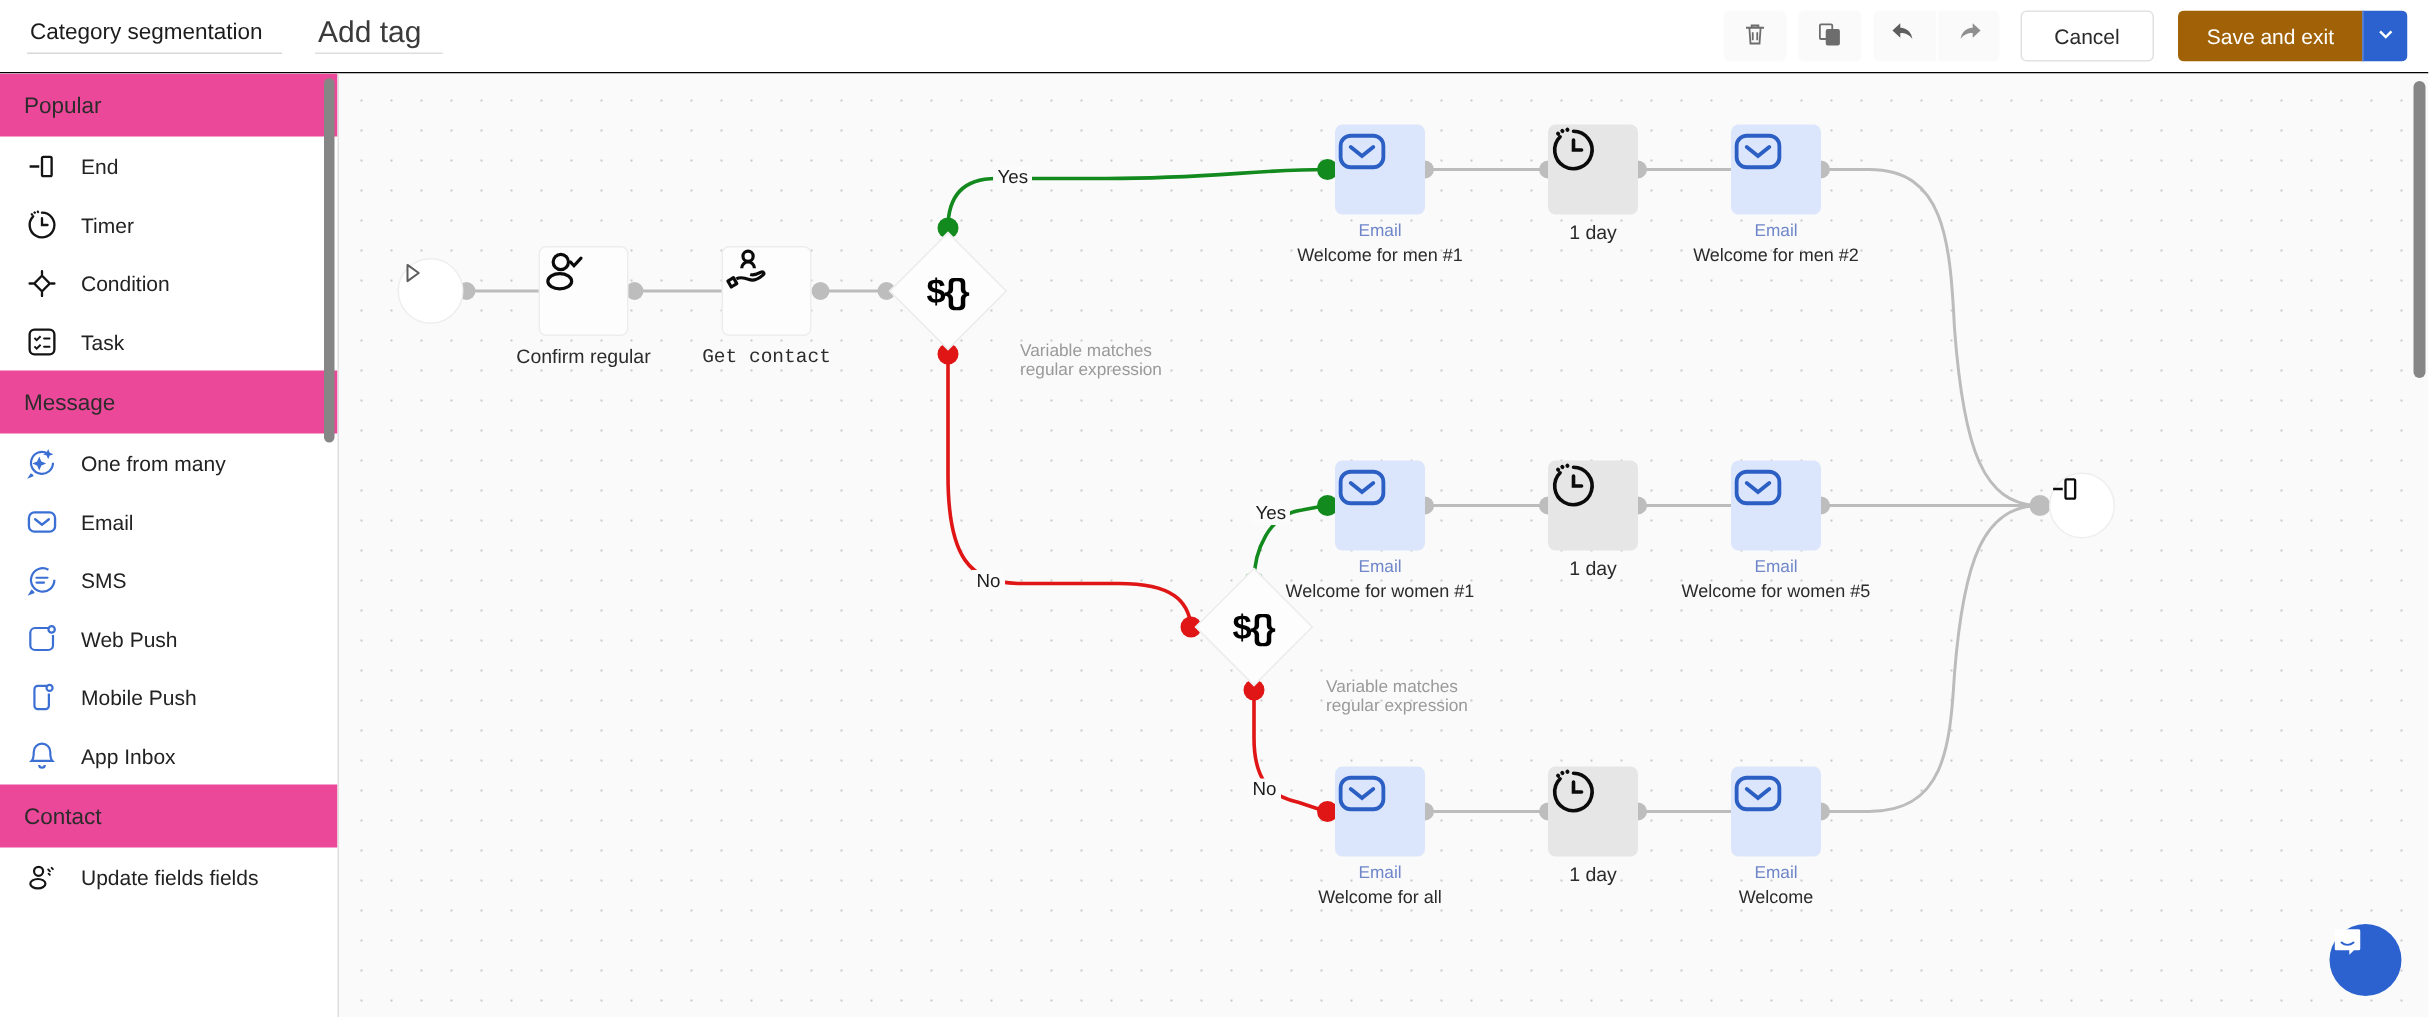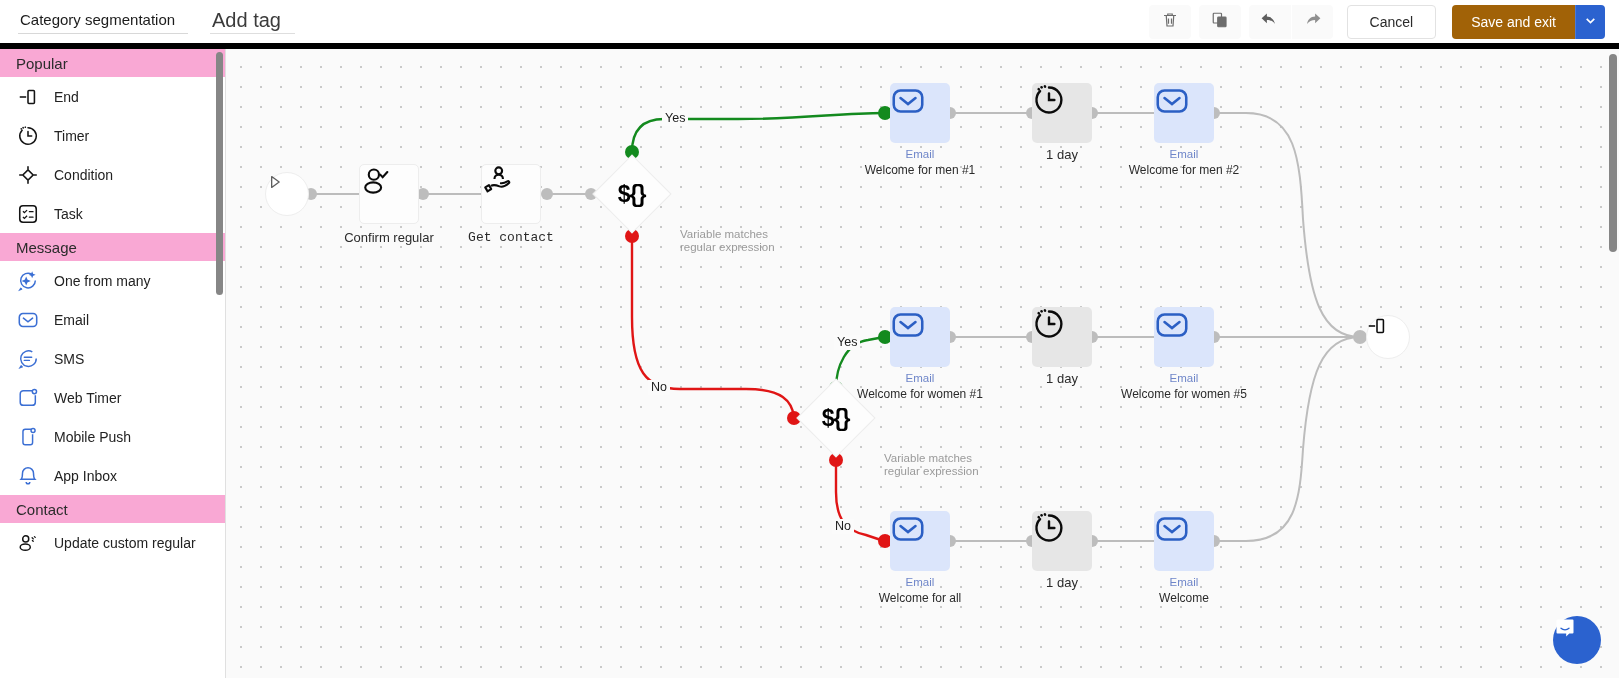--- a/index.html
+++ b/index.html
@@ -6,21 +6,21 @@
   html, body {
     width: 1619px; height: 678px;
     font-family: "Liberation Sans", sans-serif;
     overflow: hidden; background: #ffffff;
   }
   #app { position: relative; width: 1619px; height: 678px; }
 
   
   .topbar {
     position: absolute; left: 0; top: 0; width: 1619px; height: 49px;
-    background: #fff; border-bottom: 6px solid #000000;
+    background: #fff; border-bottom: 1px solid #000000;
     display: flex; align-items: center;
   }
   .title-field {
     margin-left: 18px; font-size: 15px; color: #1c1c1c;
     border-bottom: 1px solid #d8d8d8; padding: 2px 4px 5px 2px;
     min-width: 170px; line-height: 16px;
   }
   .tag-field {
     margin-left: 22px; font-size: 20px; color: #3b3b3b;
     border-bottom: 1px solid #dedede; padding: 2px 4px 5px 2px;
@@ -48,21 +48,21 @@
     width: 30px; height: 34px; background: #2b62cf; border: none; border-left: 1px solid #4b79d6;
     color: #fff; display: flex; align-items: center; justify-content: center; cursor: pointer;
   }
 
   
   .sidebar {
     position: absolute; left: 0; top: 49px; width: 226px; height: 629px;
     background: #fff; border-right: 1px solid #e0e0e0; overflow: hidden;
   }
   .sb-group {
-    height: 28px; background: #f9a8d4; display: flex; align-items: center;
+    height: 42px; background: #ec4899; display: flex; align-items: center;
     padding-left: 16px; font-size: 15px; color: #2c2c2c;
   }
   .sb-item {
     height: 39px; display: flex; align-items: center; padding-left: 16px;
     font-size: 14px; color: #222; cursor: pointer; gap: 14px;
   }
   .sb-icon { width: 24px; height: 24px; display: flex; align-items: center; justify-content: center; flex: 0 0 24px; }
   .sb-scroll {
     position: absolute; right: 2px; top: 3px; width: 7px; height: 243px;
     background: #868686; border-radius: 4px;
@@ -260,21 +260,21 @@
       <span>SMS</span>
     </div>
 
     <div class="sb-item">
       <span class="sb-icon">
         <svg width="22" height="22" viewBox="0 0 24 24" fill="none" stroke="#3b6fd4" stroke-width="1.6">
           <path d="M16.5 4H7a3.5 3.5 0 0 0-3.5 3.5v9A3.5 3.5 0 0 0 7 20h9.5a3.5 3.5 0 0 0 3.5-3.5V9"></path>
           <circle cx="19" cy="5" r="2.3"></circle>
         </svg>
       </span>
-      <span>Web Timer</span>
+      <span>Web Push</span>
     </div>
 
     <div class="sb-item">
       <span class="sb-icon">
         <svg width="22" height="22" viewBox="0 0 24 24" fill="none" stroke="#3b6fd4" stroke-width="1.6">
           <path d="M15.5 3.5H9A2.5 2.5 0 0 0 6.5 6v12A2.5 2.5 0 0 0 9 20.5h5.5A2.5 2.5 0 0 0 17 18V9"></path>
           <circle cx="17.5" cy="5" r="2.2"></circle>
         </svg>
       </span>
       <span>Mobile Push</span>
@@ -293,21 +293,21 @@
     <div class="sb-group">Contact</div>
 
     <div class="sb-item">
       <span class="sb-icon">
         <svg width="22" height="22" viewBox="0 0 24 24" fill="none" stroke="#141414" stroke-width="1.6">
           <circle cx="9.5" cy="7.5" r="3.3"></circle>
           <ellipse cx="9" cy="16.5" rx="5.5" ry="3.4"></ellipse>
           <path d="M16.5 6.2l1.3 1.3M19 5l.9.9M16.8 9.2l.9.9" stroke-linecap="round" stroke-width="1.4"></path>
         </svg>
       </span>
-      <span>Update custom regular</span>
+      <span>Update fields fields</span>
     </div>
 
     <div class="sb-scroll"></div>
   </div>
 
   <div class="canvas">
 
     <svg width="1393" height="629">
       <g stroke="#bcbcbc" stroke-width="2" fill="none">
 

